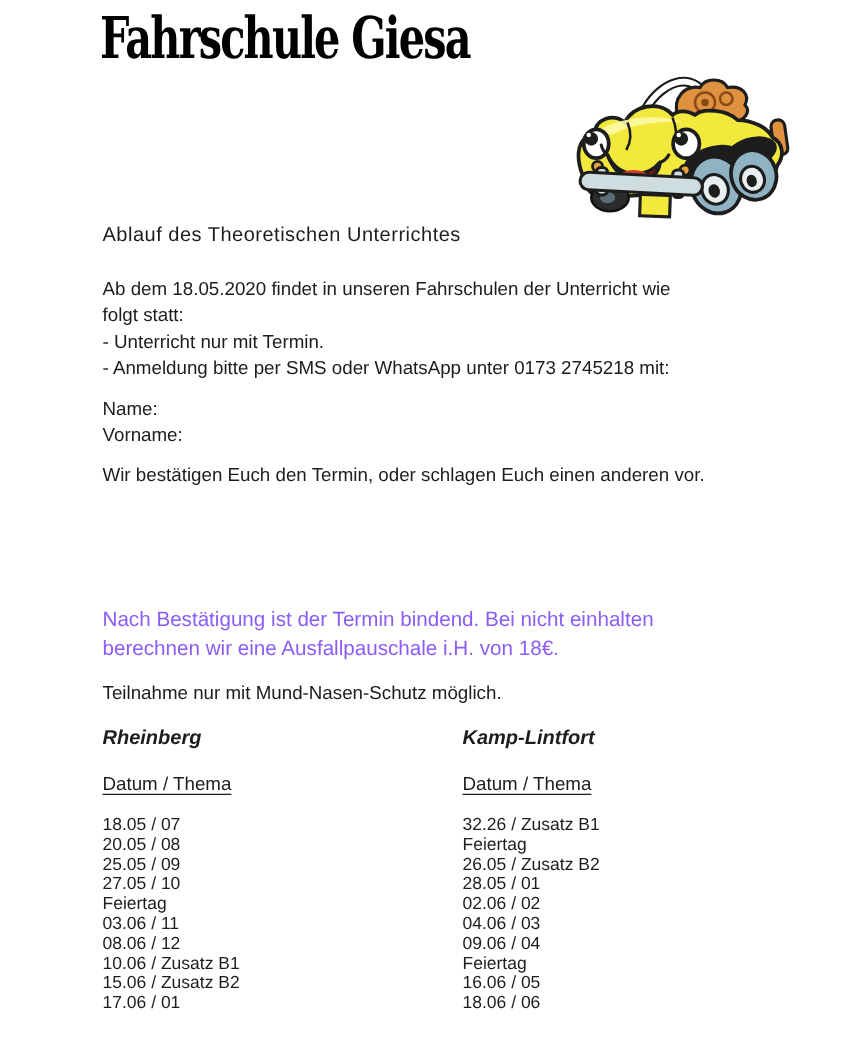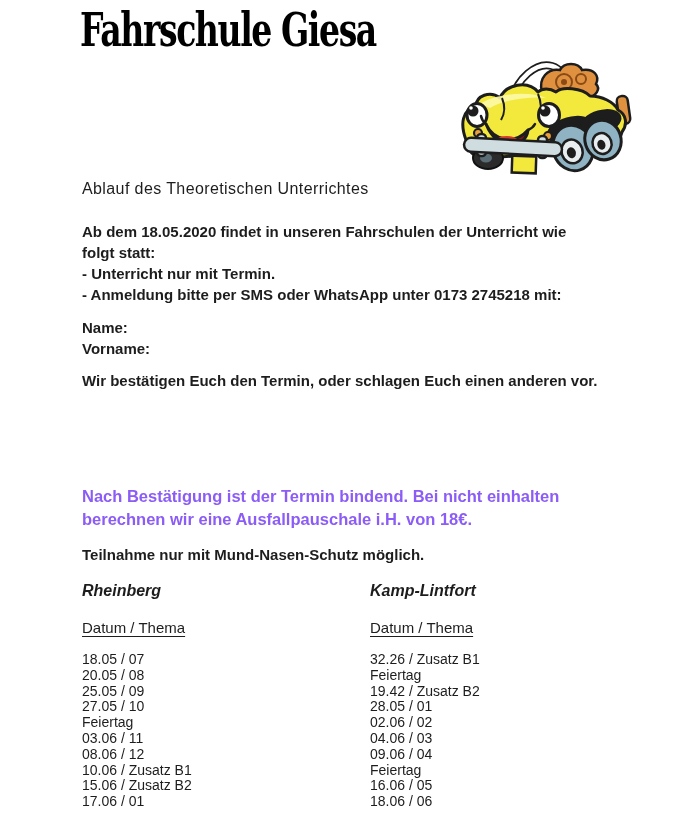--- a/index.html
+++ b/index.html
@@ -18,21 +18,21 @@
     letter-spacing:-2px;white-space:nowrap;
     transform:scaleX(0.72);transform-origin:0 0;
     color:#000;
   }
   .car{position:absolute;left:450px;top:58px;width:196px;height:126px;}
   .heading{
     position:absolute;left:82px;top:180px;
     font-size:16px;font-weight:400;letter-spacing:.4px;white-space:nowrap;
   }
   .tblock{position:absolute;left:82px;font-size:15px;}
-  .tblock div{line-height:21px;white-space:nowrap;font-weight:bold;}
+  .tblock div{line-height:21px;white-space:nowrap;}
   #block-intro{top:221px;}
   #block-form{top:317px;}
   #block-confirm{top:370px;text-align:center;}
   #block-location{top:410px;}
   #block-warning{top:485px;color:#8b5cf6;font-size:16.5px;}
   #block-warning div{line-height:23px;}
   #block-mask{top:544px;}
   .schedule-col{position:absolute;top:581px;}
   #col-rheinberg{left:82px;}
   #col-kamplintfort{left:370px;}
@@ -158,21 +158,21 @@
         <div>17.06 / 01</div>
       </div>
   </div>
 
   <div class="schedule-col" id="col-kamplintfort">
     <div class="city">Kamp-Lintfort</div>
     <div class="col-header">Datum / Thema</div>
     <div class="entries">
         <div>32.26 / Zusatz B1</div>
         <div>Feiertag</div>
-        <div>19.42 / Zusatz B2</div>
+        <div>26.05 / Zusatz B2</div>
         <div>28.05 / 01</div>
         <div>02.06 / 02</div>
         <div>04.06 / 03</div>
         <div>09.06 / 04</div>
         <div>Feiertag</div>
         <div>16.06 / 05</div>
         <div>18.06 / 06</div>
       </div>
   </div>
 

